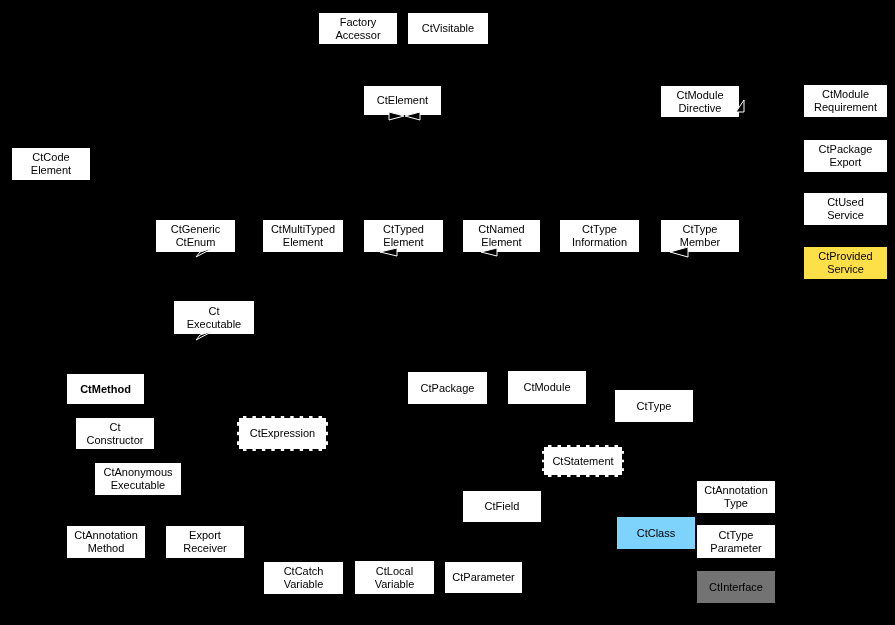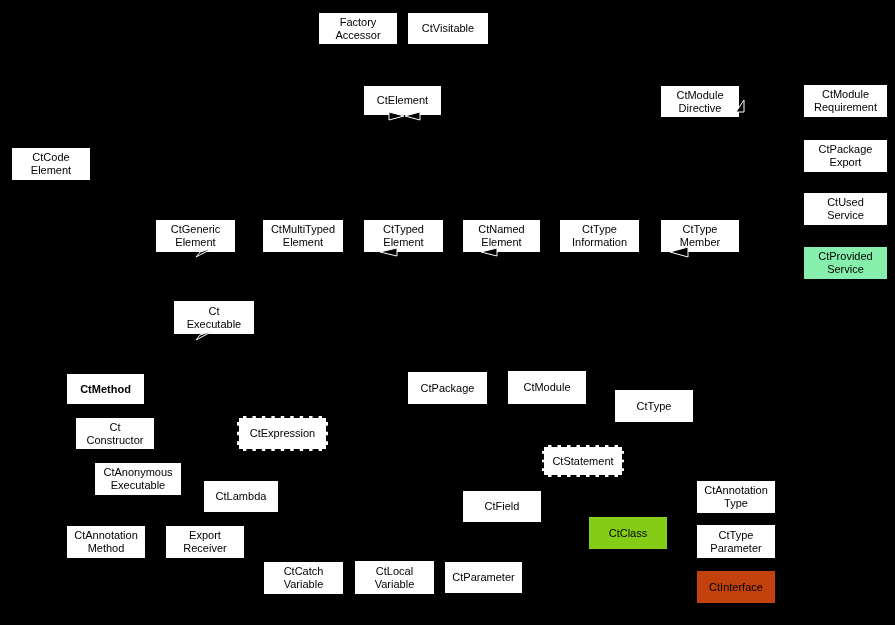--- a/index.html
+++ b/index.html
@@ -69,55 +69,54 @@
 Directive</div>
     <div class="node" style="left: 803px; top: 84px; width: 85px; height: 34px; background: rgb(255, 255, 255); color: rgb(0, 0, 0);">CtModule
 Requirement</div>
     <div class="node" style="left: 11px; top: 147px; width: 80px; height: 34px; background: rgb(255, 255, 255); color: rgb(0, 0, 0);">CtCode
 Element</div>
     <div class="node" style="left: 803px; top: 139px; width: 85px; height: 34px; background: rgb(255, 255, 255); color: rgb(0, 0, 0);">CtPackage
 Export</div>
     <div class="node" style="left: 803px; top: 192px; width: 85px; height: 34px; background: rgb(255, 255, 255); color: rgb(0, 0, 0);">CtUsed
 Service</div>
     <div class="node" style="left: 155px; top: 219px; width: 81px; height: 34px; background: rgb(255, 255, 255); color: rgb(0, 0, 0);">CtGeneric
-Element</div>
+CtEnum</div>
     <div class="node" style="left: 262px; top: 219px; width: 82px; height: 34px; background: rgb(255, 255, 255); color: rgb(0, 0, 0);">CtMultiTyped
 Element</div>
     <div class="node" style="left: 363px; top: 219px; width: 81px; height: 34px; background: rgb(255, 255, 255); color: rgb(0, 0, 0);">CtTyped
 Element</div>
     <div class="node" style="left: 462px; top: 219px; width: 79px; height: 34px; background: rgb(255, 255, 255); color: rgb(0, 0, 0);">CtNamed
 Element</div>
     <div class="node" style="left: 559px; top: 219px; width: 81px; height: 34px; background: rgb(255, 255, 255); color: rgb(0, 0, 0);">CtType
 Information</div>
     <div class="node" style="left: 660px; top: 219px; width: 80px; height: 34px; background: rgb(255, 255, 255); color: rgb(0, 0, 0);">CtType
 Member</div>
-    <div class="node" style="left: 803px; top: 246px; width: 85px; height: 34px; background: #86efac; color: rgb(0, 0, 0);">CtProvided
+    <div class="node" style="left: 803px; top: 246px; width: 85px; height: 34px; background: #fde047; color: rgb(0, 0, 0);">CtProvided
 Service</div>
     <div class="node" style="left: 173px; top: 300px; width: 82px; height: 35px; background: rgb(255, 255, 255); color: rgb(0, 0, 0);">Ct
 Executable</div>
     <div class="node" style="left: 66px; top: 373px; width: 79px; height: 32px; background: rgb(255, 255, 255); color: rgb(0, 0, 0); font-weight: bold;">CtMethod</div>
     <div class="node" style="left: 407px; top: 371px; width: 81px; height: 34px; background: rgb(255, 255, 255); color: rgb(0, 0, 0);">CtPackage</div>
     <div class="node" style="left: 507px; top: 370px; width: 80px; height: 35px; background: rgb(255, 255, 255); color: rgb(0, 0, 0);">CtModule</div>
     <div class="node" style="left: 614px; top: 389px; width: 80px; height: 34px; background: rgb(255, 255, 255); color: rgb(0, 0, 0);">CtType</div>
     <div class="node" style="left: 75px; top: 417px; width: 80px; height: 33px; background: rgb(255, 255, 255); color: rgb(0, 0, 0);">Ct
 Constructor</div>
     <div class="node dashed" style="left: 237px; top: 416px; width: 91px; height: 35px; background: rgb(255, 255, 255); color: rgb(0, 0, 0);">CtExpression</div>
     <div class="node dashed" style="left: 542px; top: 445px; width: 82px; height: 32px; background: rgb(255, 255, 255); color: rgb(0, 0, 0);">CtStatement</div>
     <div class="node" style="left: 94px; top: 462px; width: 88px; height: 34px; background: rgb(255, 255, 255); color: rgb(0, 0, 0);">CtAnonymous
 Executable</div>
-    <div class="node" style="left: 203px; top: 480px; width: 76px; height: 33px; background: rgb(255, 255, 255); color: rgb(0, 0, 0);">CtLambda</div>
     <div class="node" style="left: 462px; top: 490px; width: 80px; height: 33px; background: rgb(255, 255, 255); color: rgb(0, 0, 0);">CtField</div>
     <div class="node" style="left: 696px; top: 480px; width: 80px; height: 34px; background: rgb(255, 255, 255); color: rgb(0, 0, 0);">CtAnnotation
 Type</div>
     <div class="node" style="left: 66px; top: 525px; width: 80px; height: 34px; background: rgb(255, 255, 255); color: rgb(0, 0, 0);">CtAnnotation
 Method</div>
     <div class="node" style="left: 165px; top: 525px; width: 80px; height: 34px; background: rgb(255, 255, 255); color: rgb(0, 0, 0);">Export
 Receiver</div>
-    <div class="node" style="left: 588px; top: 516px; width: 80px; height: 34px; background: #84cc16; color: rgb(0, 0, 0);">CtClass</div>
+    <div class="node" style="left: 616px; top: 516px; width: 80px; height: 34px; background: #7dd3fc; color: rgb(0, 0, 0);">CtClass</div>
     <div class="node" style="left: 696px; top: 524px; width: 80px; height: 35px; background: rgb(255, 255, 255); color: rgb(0, 0, 0);">CtType
 Parameter</div>
     <div class="node" style="left: 263px; top: 561px; width: 81px; height: 34px; background: rgb(255, 255, 255); color: rgb(0, 0, 0);">CtCatch
 Variable</div>
     <div class="node" style="left: 354px; top: 560px; width: 81px; height: 35px; background: rgb(255, 255, 255); color: rgb(0, 0, 0);">CtLocal
 Variable</div>
     <div class="node" style="left: 444px; top: 561px; width: 79px; height: 33px; background: rgb(255, 255, 255); color: rgb(0, 0, 0);">CtParameter</div>
-    <div class="node" style="left: 696px; top: 570px; width: 80px; height: 34px; background: #c2410c; color: rgb(0, 0, 0);">CtInterface</div>
+    <div class="node" style="left: 696px; top: 570px; width: 80px; height: 34px; background: #737373; color: rgb(0, 0, 0);">CtInterface</div>
   </div>
 
 </body></html>

